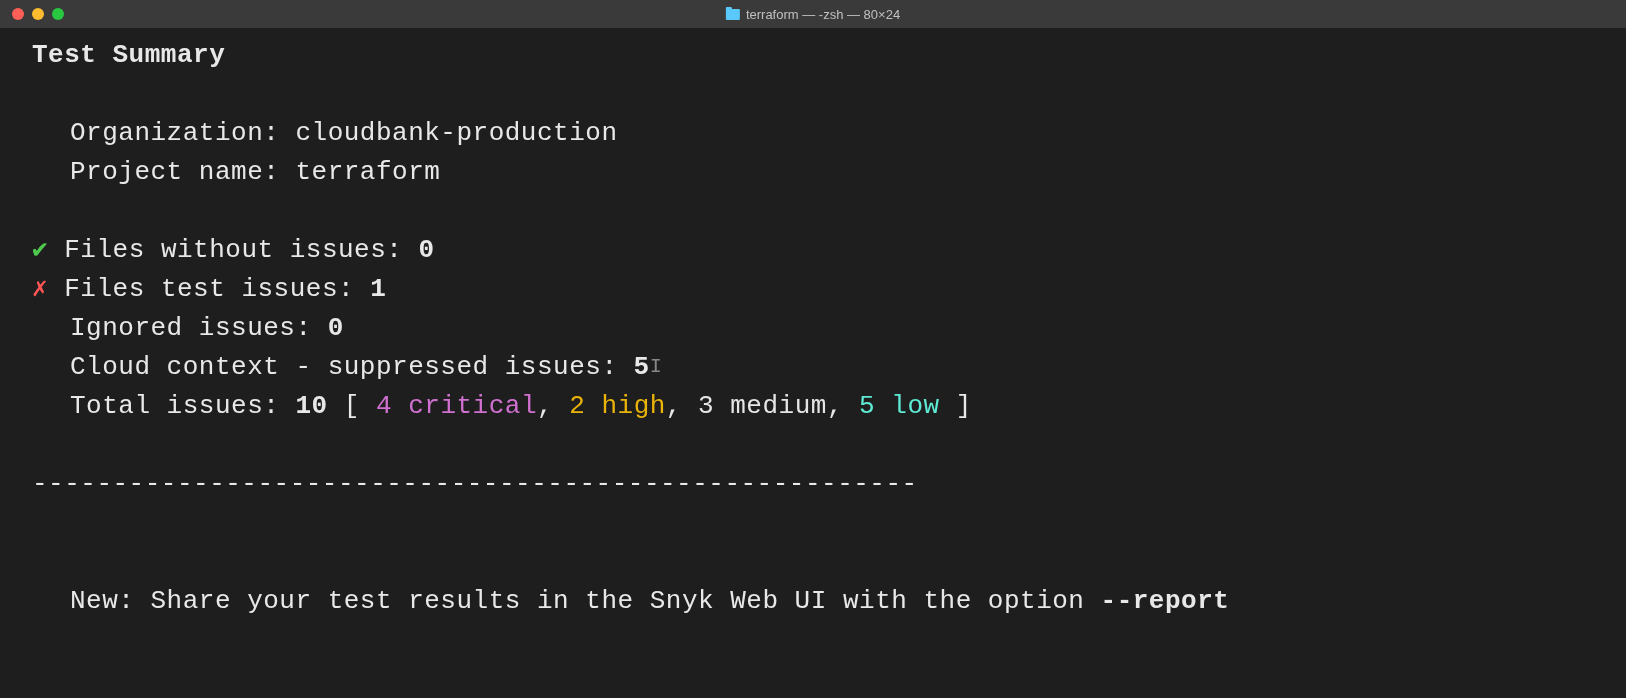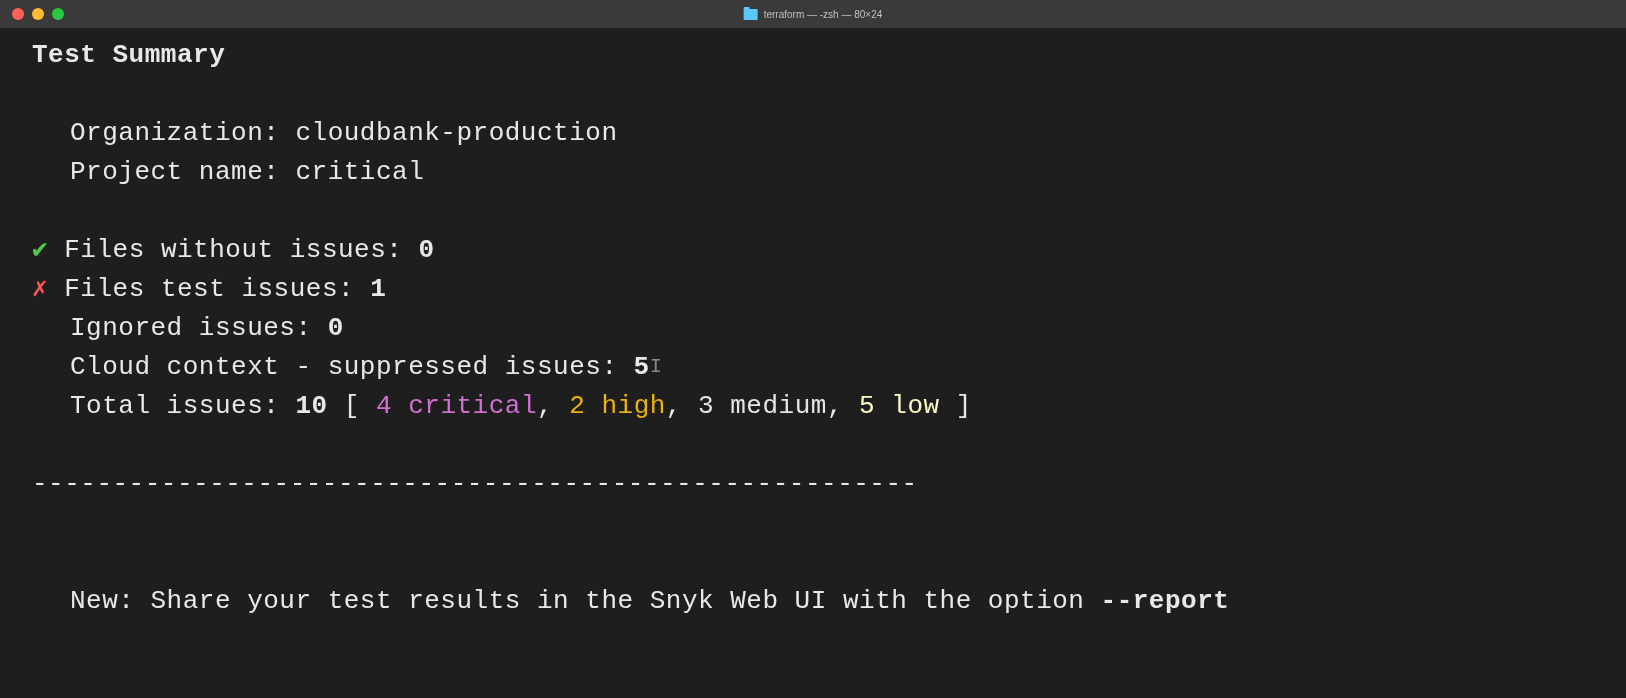--- a/index.html
+++ b/index.html
@@ -34,21 +34,21 @@
       height: 12px;
       border-radius: 50%;
     }
     .tl-red { background: #ff5f57; }
     .tl-yellow { background: #febc2e; }
     .tl-green { background: #28c840; }
     .titlebar-title {
       position: absolute;
       left: 50%;
       transform: translateX(-50%);
-      font-size: 10px;
+      font-size: 13px;
       color: #c0c0c0;
       font-family: -apple-system, BlinkMacSystemFont, 'Helvetica Neue', sans-serif;
       display: flex;
       align-items: center;
       gap: 6px;
     }
     .folder-icon {
       width: 14px;
       height: 11px;
       background: #5ac8fa;
@@ -87,21 +87,21 @@
     .critical-text {
       color: #d070d0;
     }
     .high-text {
       color: #eab308;
     }
     .medium-text {
       color: #e5e5e5;
     }
     .low-text {
-      color: #fef9c3;
+      color: #5eead4;
     }
     .indent {
       padding-left: 38px;
     }
     .cursor-i {
       color: #888;
       font-size: 20px;
       vertical-align: middle;
     }
   </style>
@@ -117,21 +117,21 @@
   <div class="titlebar-title">
     <span class="folder-icon"></span>
     <span>terraform — -zsh — 80×24</span>
   </div>
 </div>
 
 <div class="terminal-content">
   <div class="line bold">Test Summary</div>
   <div class="line"> </div>
   <div class="line indent"><span>Organization: </span><span>cloudbank-production</span></div>
-  <div class="line indent"><span>Project name: </span><span>critical</span></div>
+  <div class="line indent"><span>Project name: </span><span>terraform</span></div>
   <div class="line"> </div>
   <div class="line"><span class="check-mark">✔</span><span> </span><span>Files without issues: </span><span class="bold">0</span></div>
   <div class="line"><span class="x-mark">✗</span><span> </span><span>Files test issues: </span><span class="bold">1</span></div>
   <div class="line indent"><span>Ignored issues: </span><span class="bold">0</span></div>
   <div class="line indent"><span>Cloud context - suppressed issues: </span><span class="bold">5</span><span class="cursor-i">I</span></div>
   <div class="line indent"><span>Total issues: </span><span class="bold">10</span><span> [ </span><span class="critical-text">4 critical</span><span>, </span><span class="high-text">2 high</span><span>, </span><span class="medium-text">3 medium</span><span>, </span><span class="low-text">5 low</span><span> ]</span></div>
   <div class="line"> </div>
   <div class="line">-------------------------------------------------------</div>
   <div class="line"> </div>
   <div class="line"> </div>

